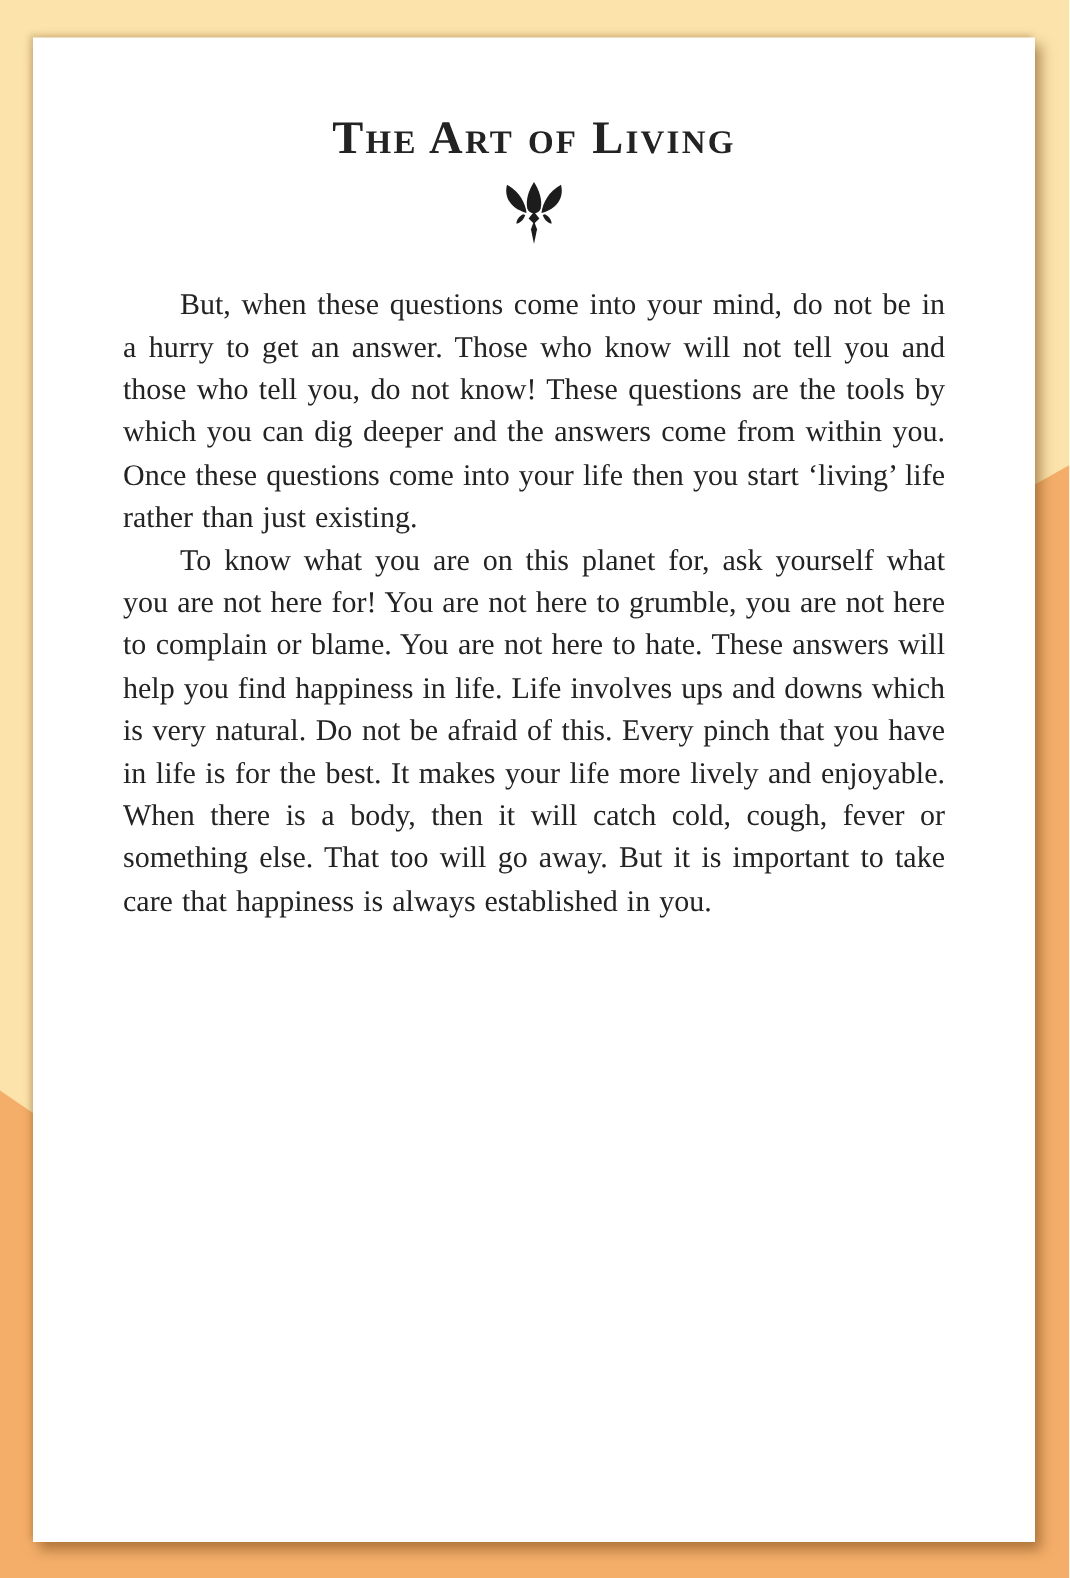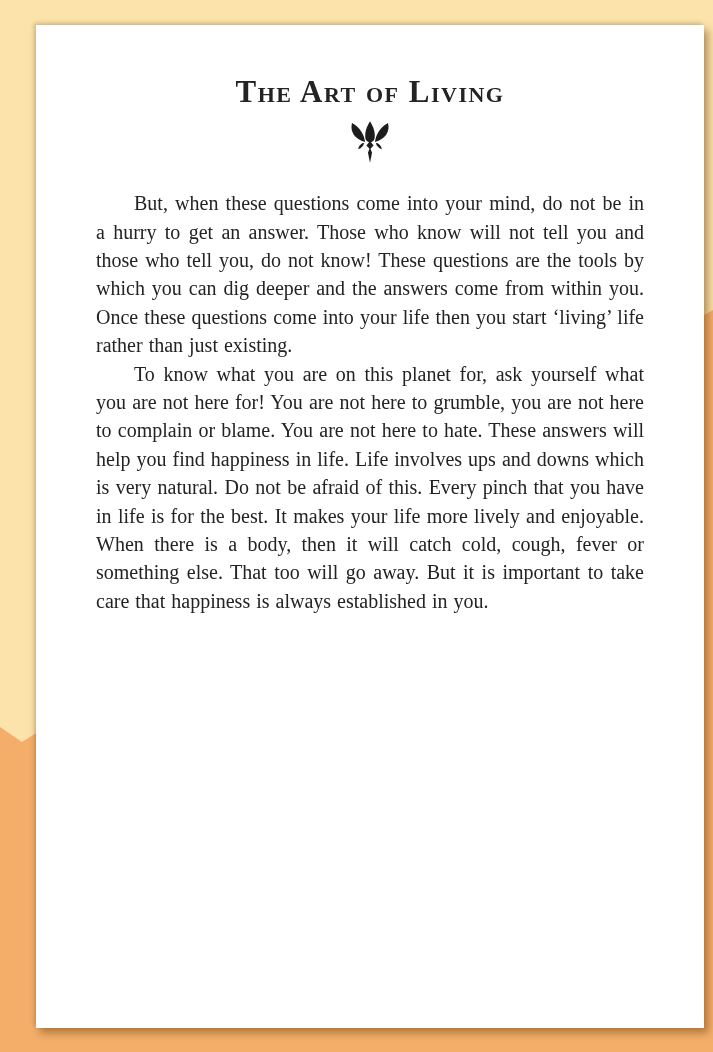--- a/index.html
+++ b/index.html
@@ -22,21 +22,21 @@
   }
   
   .bg-orange {
     position: absolute;
     inset: 0;
     background: var(--bg-bottom);
     clip-path: polygon(0 727px, 22px 742px, 690px 323px, 713px 310px, 713px 1052px, 0 1052px);
   }
   .page {
     position: absolute;
-    left: 36px;
+    left: 22px;
     top: 25px;
     width: 668px;
     height: 1003px;
     background: var(--page-bg);
     box-shadow: 4px 5px 8px rgba(120, 72, 22, 0.55),
                 -2px -2px 4px rgba(140, 95, 40, 0.30);
     padding: 50px 60px 0 60px;
   }
   .chapter-title {
     text-align: center;

